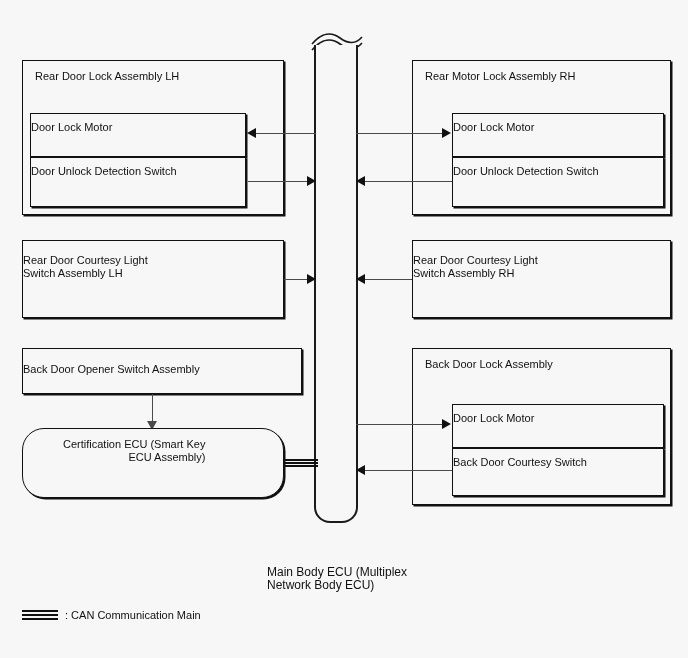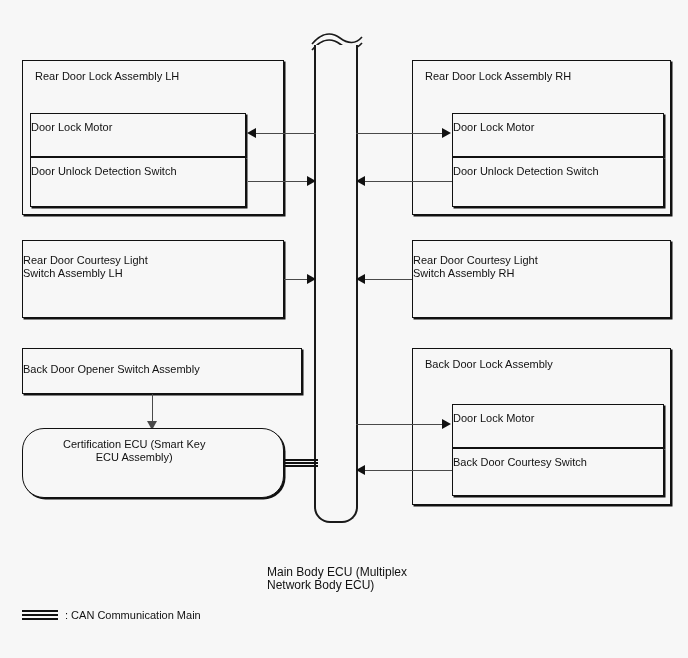--- a/index.html
+++ b/index.html
@@ -20,21 +20,21 @@
     box-sizing:border-box;
     box-shadow:1.5px 1.5px 0 0 #111;
   }
   .box-title{
     position:absolute;
     font-size:11px;
     line-height:13px;
     white-space:pre-line;
     color:#111;
   }
-  .t-left{left:12px;top:9px;text-align:center;}
+  .t-left{left:12px;top:9px;text-align:right;}
   .t-center{left:0;right:0;top:9px;text-align:left;}
 
   
   .rbox{
     position:absolute;
     background:#f7f7f7;
     border:1.5px solid #111;
     border-radius:22px;
     box-sizing:border-box;
     box-shadow:1.5px 1.5px 0 0 #111;
@@ -100,21 +100,21 @@
   <div class="box" style="left:30px;top:157px;width:216px;height:50px;">
     <div class="box-title t-center" style="top:7px;">Door Unlock Detection Switch</div>
   </div>
 
   <div class="hline" style="left:250px;top:133px;width:66px;"></div>
   <div class="arrow arr-l" style="left:247px;top:128px;"></div>
   <div class="hline" style="left:248px;top:181px;width:66px;"></div>
   <div class="arrow arr-r" style="left:307px;top:176px;"></div>
 
   <div class="box" style="left:412px;top:60px;width:259px;height:155px;">
-    <div class="box-title t-left">Rear Door Lock Assembly RH</div>
+    <div class="box-title t-left">Rear Motor Lock Assembly RH</div>
   </div>
   <div class="box" style="left:452px;top:113px;width:212px;height:44px;">
     <div class="box-title t-center" style="top:7px;">Door Lock Motor</div>
   </div>
   <div class="box" style="left:452px;top:157px;width:212px;height:50px;">
     <div class="box-title t-center" style="top:7px;">Door Unlock Detection Switch</div>
   </div>
 
   <div class="hline" style="left:356px;top:133px;width:88px;"></div>
   <div class="arrow arr-r" style="left:442px;top:128px;"></div>

